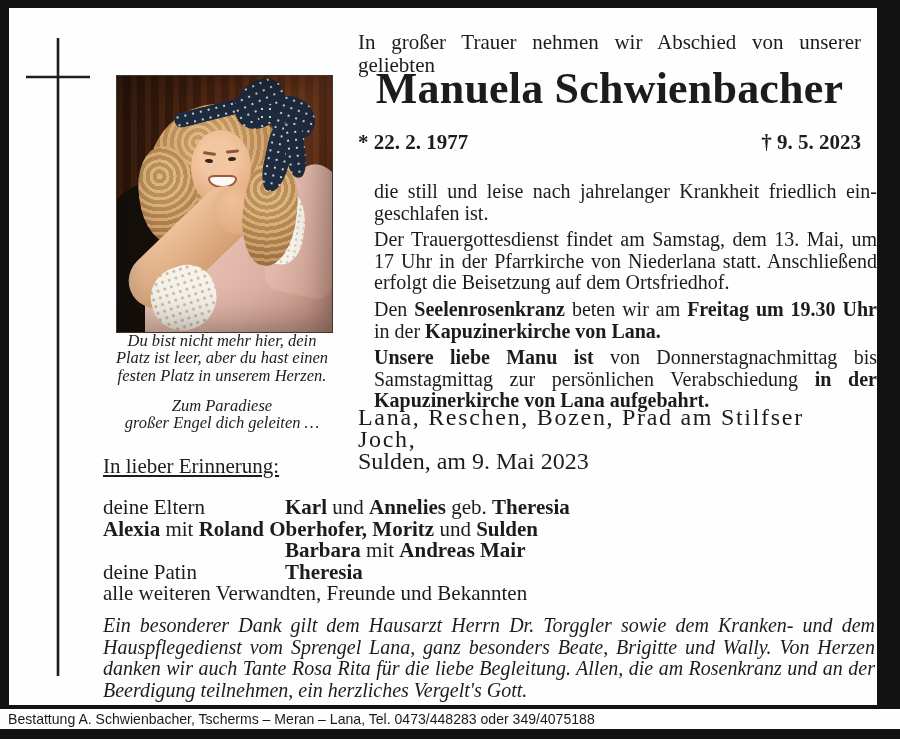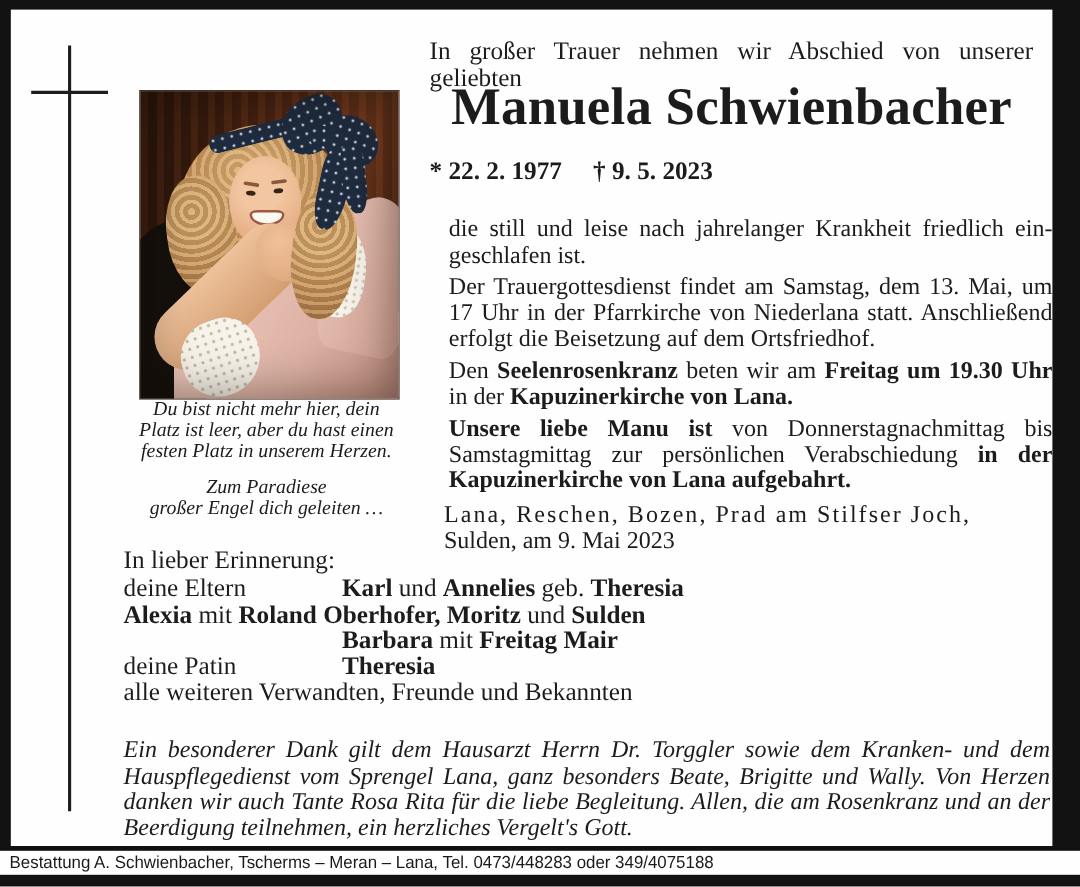--- a/index.html
+++ b/index.html
@@ -15,34 +15,34 @@
   .b-frameline{left:0;top:705px;width:900px;height:4px;}
   .b-bottombar{left:0;top:729px;width:900px;height:10px;}
 
   
   .cross{position:absolute;left:24px;top:36px;width:70px;height:642px;}
 
   
   .right-col{position:absolute;left:358px;top:0;width:503px;height:707px;}
   .intro{position:absolute;top:10px;left:0;width:503px;font-size:21px;line-height:22.5px;text-align:justify;}
   .name{position:absolute;top:64px;left:0;width:503px;margin:0;font-size:44px;line-height:50px;font-weight:bold;text-align:center;letter-spacing:0.2px;}
-  .dates{position:absolute;top:130px;left:0;width:503px;display:flex;justify-content:flex-start;gap:26px;font-size:21px;font-weight:bold;}
+  .dates{position:absolute;top:130px;left:0;width:503px;display:flex;justify-content:space-between;gap:26px;font-size:21px;font-weight:bold;}
   .para{position:absolute;left:0;width:503px;font-size:20px;line-height:21.6px;text-align:justify;margin:16px;hyphens:manual;}
   .p0{top:165px;} .p1{top:213px;} .p2{top:283px;} .p3{top:331px;}
-  .places{position:absolute;top:406px;left:0;width:503px;font-size:20px;line-height:22px;margin:12px;}
+  .places{position:absolute;top:406px;left:0;width:503px;font-size:24px;line-height:22px;margin:0;}
   .places .ln:first-child{letter-spacing:1.7px;}
   .b{font-weight:bold;}
 
   
   .quote{position:absolute;left:94px;width:256px;text-align:center;font-style:italic;font-size:16.5px;line-height:17.4px;}
   .q1{top:332px;} .q2{top:397px;}
 
   
   .memorial{position:absolute;left:103px;top:456px;width:772px;font-size:21px;line-height:21.4px;}
-  .mem-title{margin:0 0 3px 0;}
+  .mem-title{margin:0 0 20px 0;text-decoration:underline;}
   .mem-row{display:flex;}
   .mem-label{flex:0 0 182px;}
   .mem-row.wide .mem-label{flex:0 0 auto;}
   .mem-value{flex:1;}
 
   
   .thanks{position:absolute;left:103px;top:615px;width:772px;font-size:20px;line-height:21.5px;text-align:justify;margin:0;font-style:italic;}
 
   
   .footer{position:absolute;left:8px;top:711px;font-family:"Liberation Sans",sans-serif;font-size:14.5px;color:#1a1a1a;transform:scaleX(.97);transform-origin:left top;white-space:nowrap;}
@@ -161,21 +161,21 @@
     <div>
         <div class="mem-row">
           <span class="mem-label">deine Eltern</span>
           <span class="mem-value"><span class="b">Karl</span><span> und </span><span class="b">Annelies</span><span> geb. </span><span class="b">Theresia</span></span>
         </div>
         <div class="mem-row">
           <span class="mem-value"><span class="b">Alexia</span><span> mit </span><span class="b">Roland Oberhofer, Moritz</span><span> und </span><span class="b">Sulden</span></span>
         </div>
         <div class="mem-row">
           <span class="mem-label"></span>
-          <span class="mem-value"><span class="b">Barbara</span><span> mit </span><span class="b">Freitag Mair</span></span>
+          <span class="mem-value"><span class="b">Barbara</span><span> mit </span><span class="b">Andreas Mair</span></span>
         </div>
         <div class="mem-row">
           <span class="mem-label">deine Patin</span>
           <span class="mem-value"><span class="b">Theresia</span></span>
         </div>
         <div class="mem-row wide">
           <span class="mem-label">alle weiteren Verwandten, Freunde und Bekannten</span>
           <span class="mem-value"></span>
         </div>
       </div>

